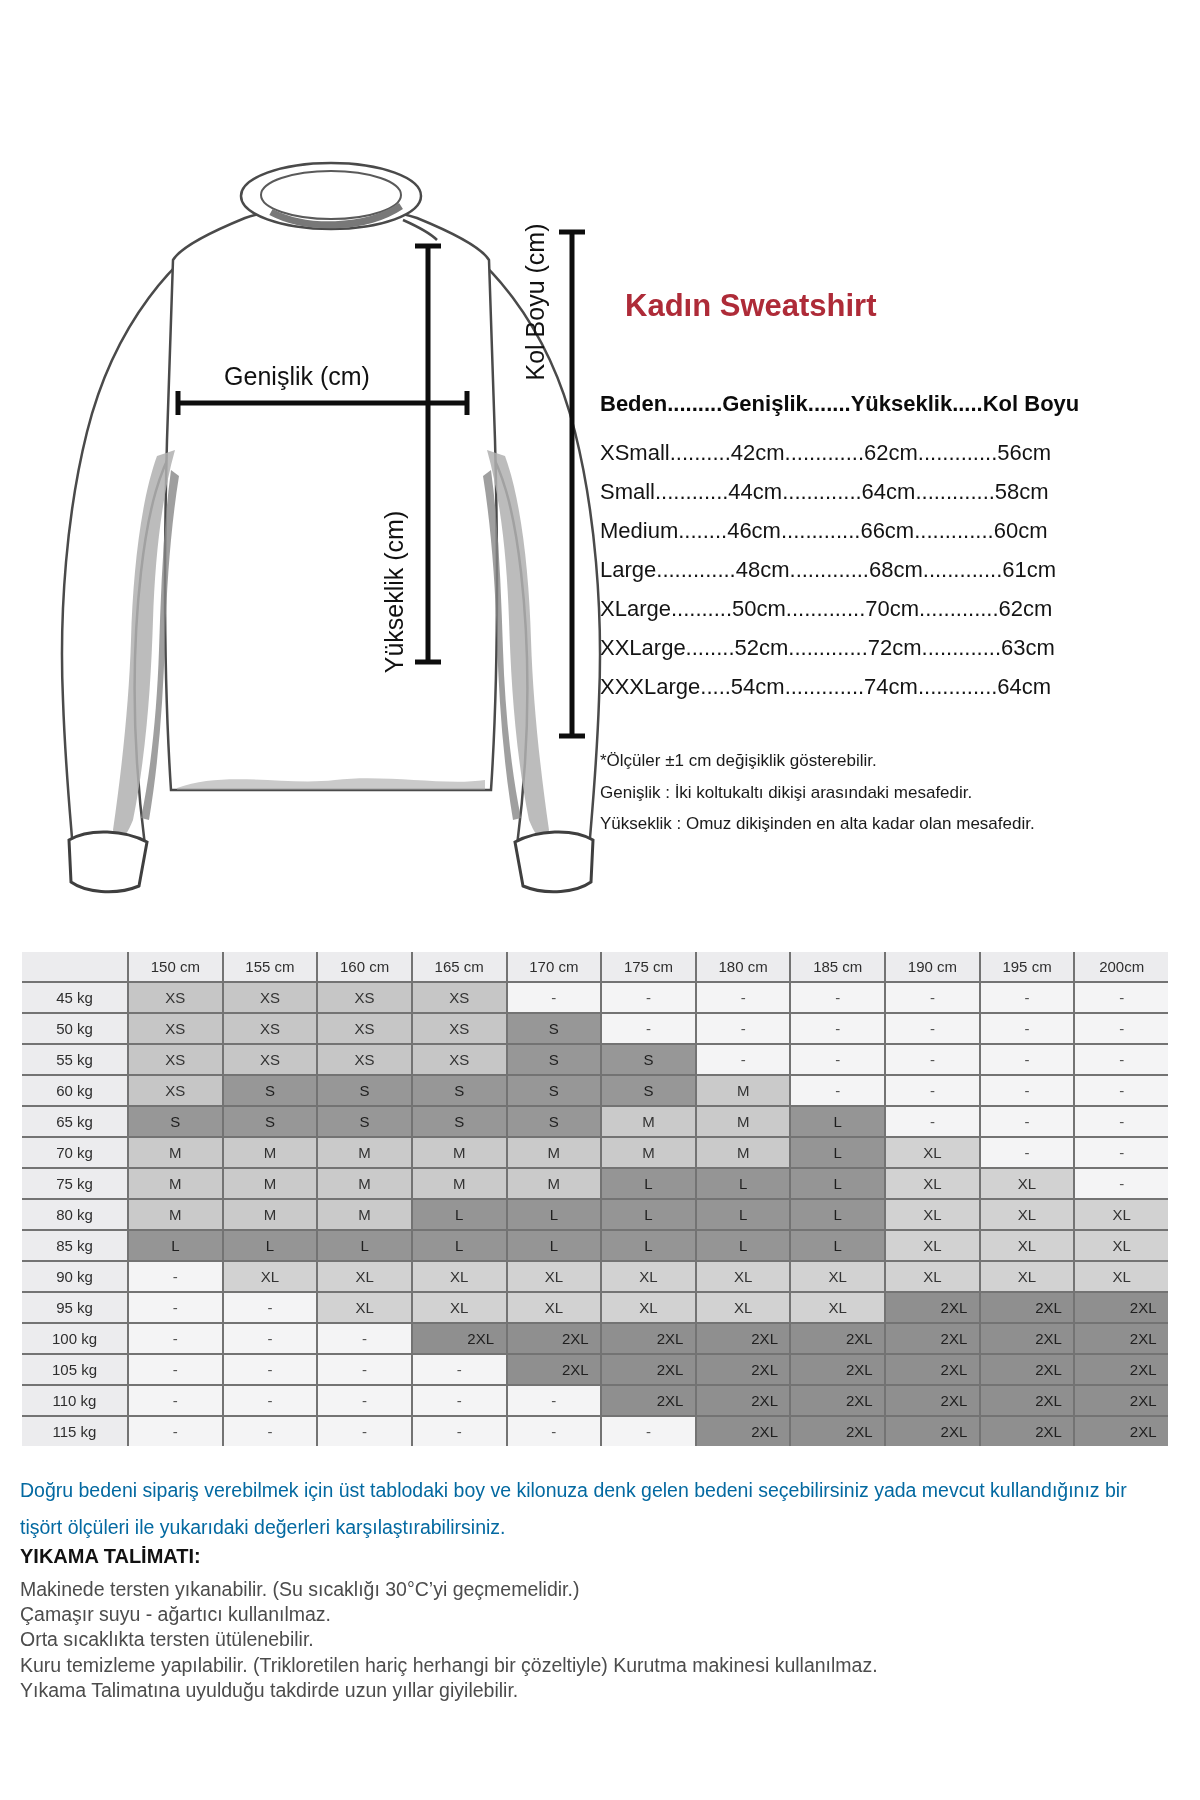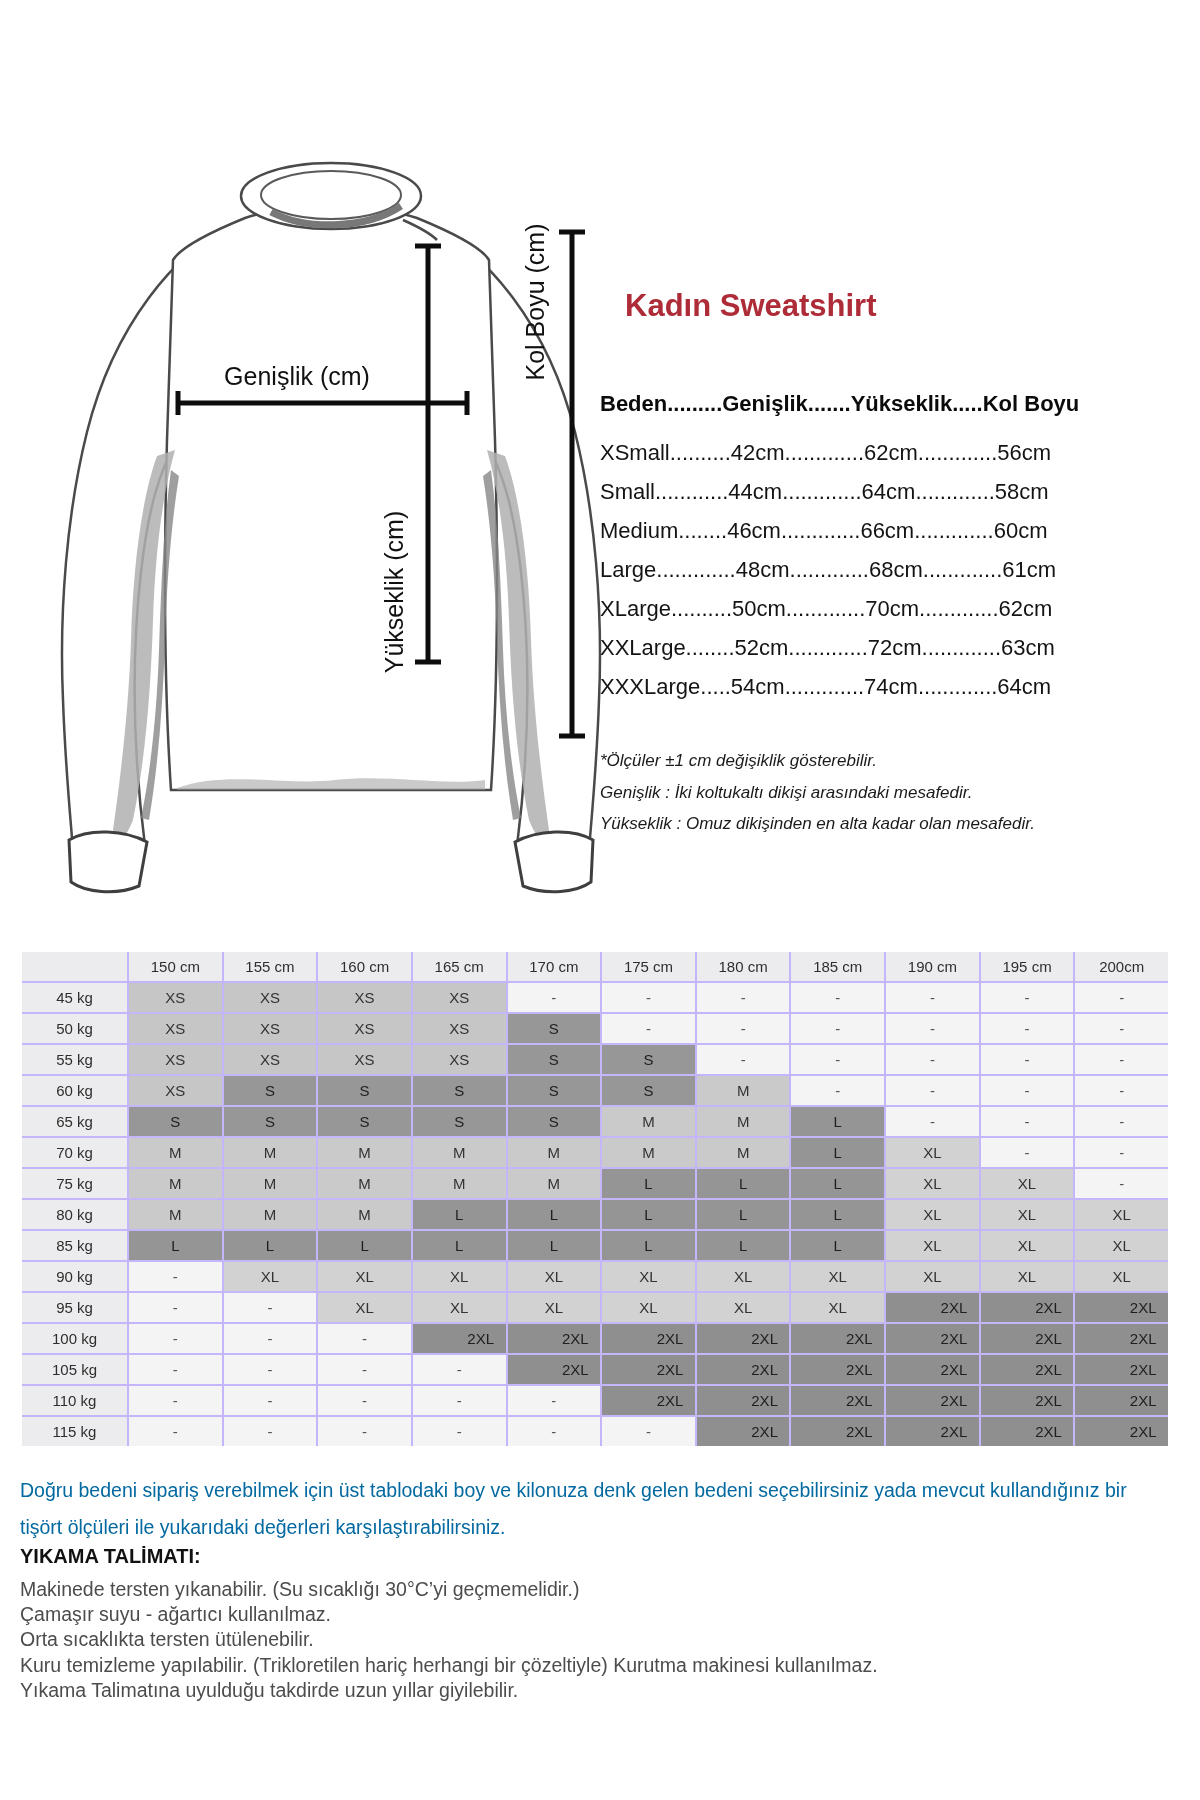--- a/index.html
+++ b/index.html
@@ -14,27 +14,27 @@
   .brand{position:absolute;left:692px;top:60px;width:280px;}
   .brand-logo{display:block;width:262px;height:192px;}
   .wordmark{margin-top:0;padding-left:24px;font-size:30px;font-weight:700;letter-spacing:32px;color:#101010;}
 
   
   .title{position:absolute;left:625px;top:288px;margin:0;font-size:31px;font-weight:700;color:var(--accent-red,#ae2b38);}
   .sizelist{position:absolute;left:600px;top:391px;width:420px;}
   .size-header{font-size:22px;font-weight:700;color:#0b0b0b;white-space:nowrap;}
   .size-rows{margin-top:16px;text-align:center;}
   .size-row{font-size:22px;line-height:39px;color:#141414;white-space:nowrap;}
-  .size-notes{margin-top:39px;font-style:italic;}
+  .size-notes{margin-top:39px;}
   .size-note{font-size:17px;line-height:31.5px;color:#1a1a1a;white-space:nowrap;}
 
   
   .matrix{position:absolute;left:22px;top:952px;width:1146px;
     display:grid;grid-template-columns:105px repeat(11,1fr);
-    grid-auto-rows:29px;gap:2px;background:#c4b5fd;}
+    grid-auto-rows:29px;gap:2px;background:#737373;}
   .cell{display:flex;align-items:center;justify-content:center;
     font-size:15px;color:#333;}
   .head{background:var(--cell-header,#ececee);color:#2e2e2e;}
   .empty{background:var(--cell-empty,#f4f4f5);color:#555;}
   .sz-xs{background:var(--cell-xs,#c6c6c6);}
   .sz-s{background:var(--cell-s,#979797);color:#1f1f1f;}
   .sz-m{background:var(--cell-m,#cacaca);}
   .sz-l{background:var(--cell-l,#959595);color:#1f1f1f;}
   .sz-xl{background:var(--cell-xl,#d2d2d2);}
   .sz-x2{background:var(--cell-2xl,#8f8f8f);color:#1f1f1f;padding-left:43px;}

